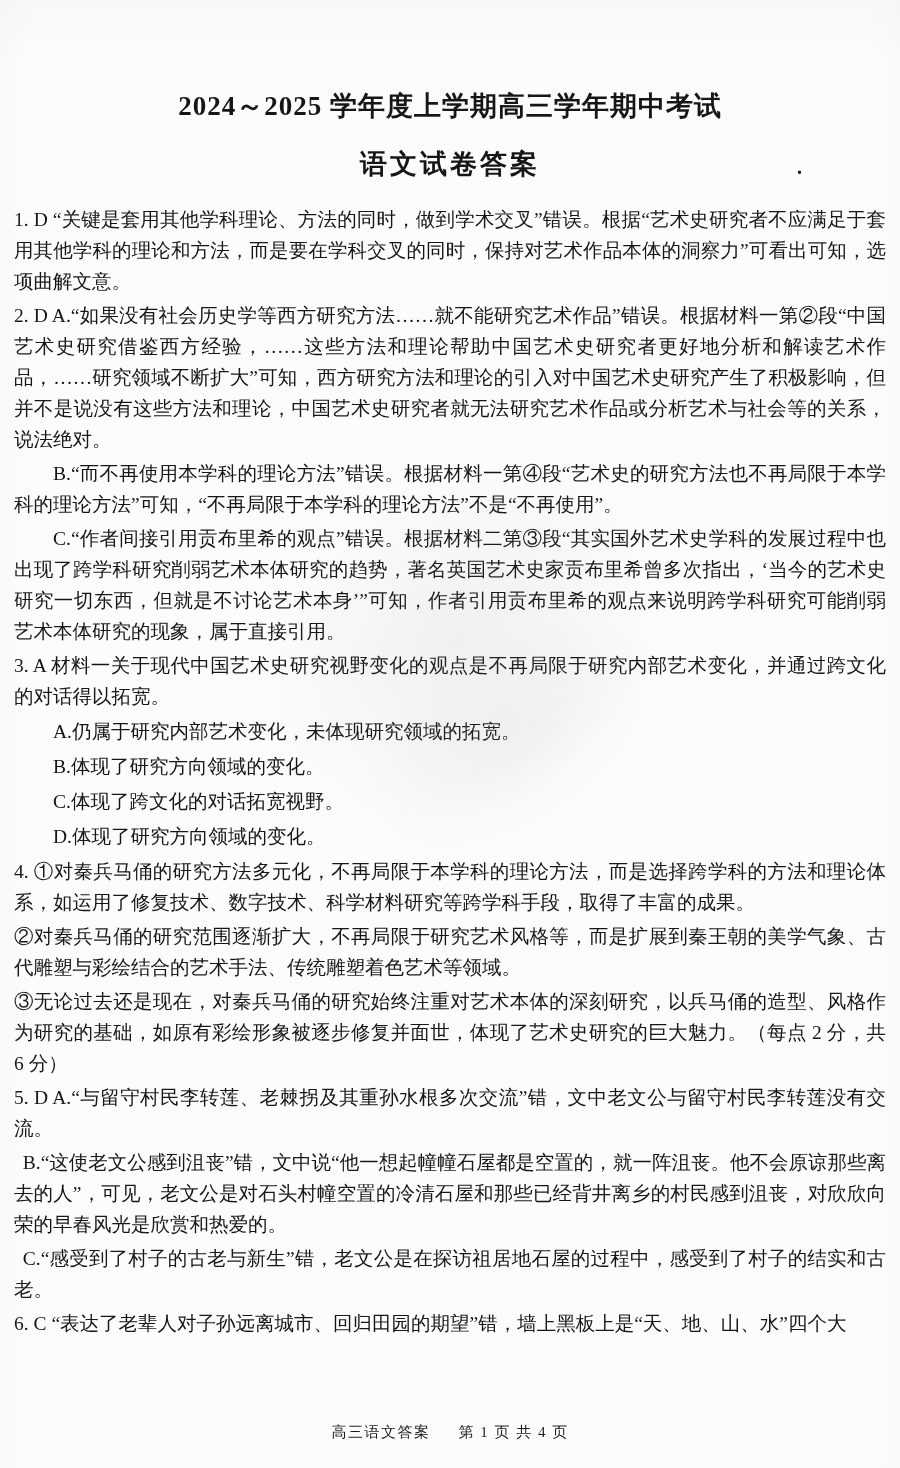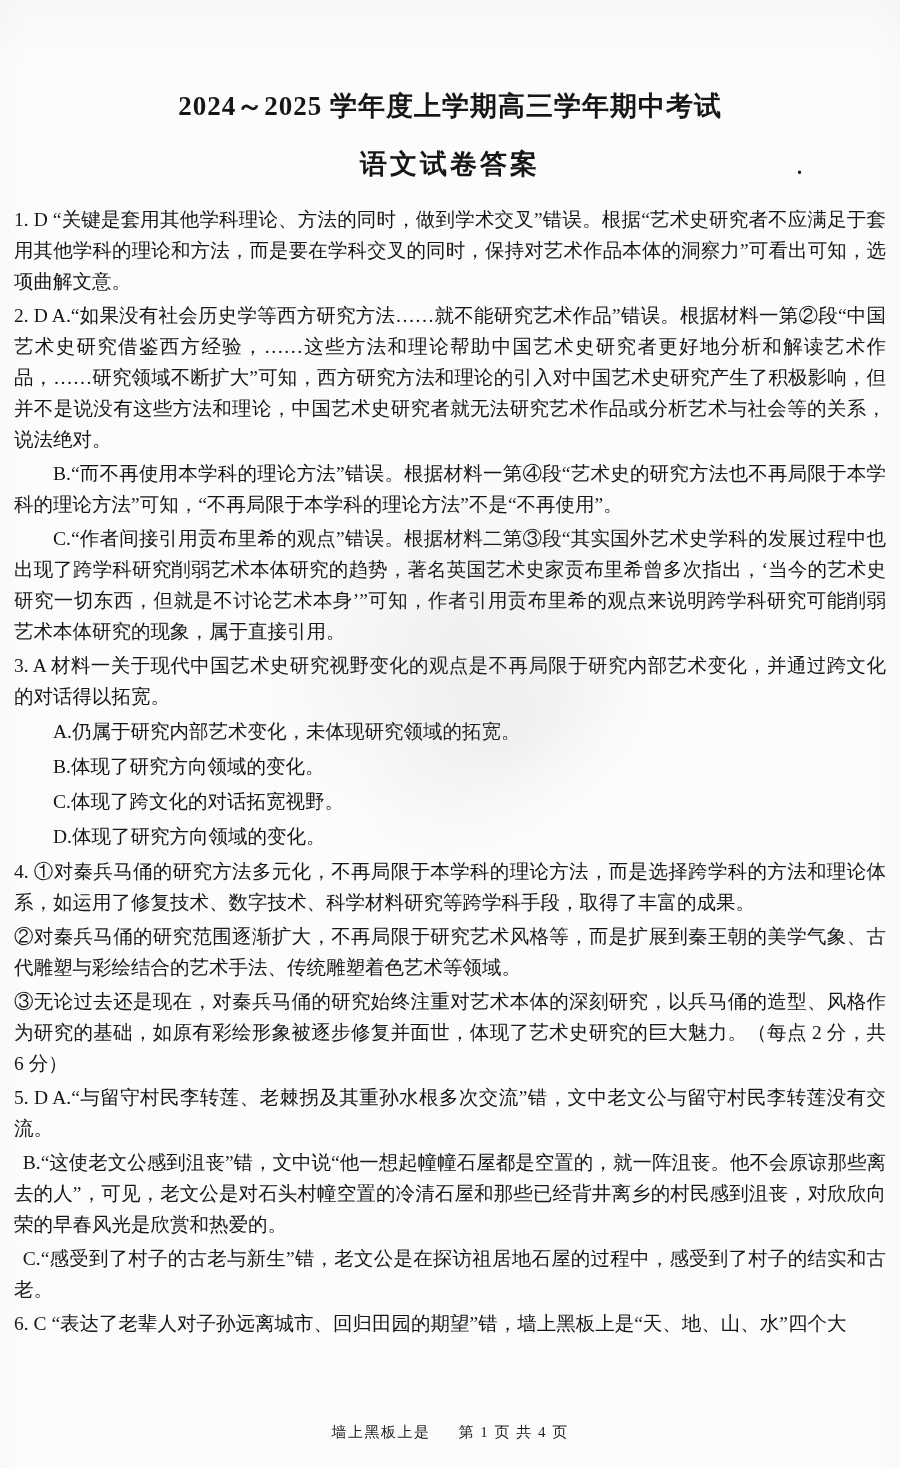--- a/index.html
+++ b/index.html
@@ -103,15 +103,15 @@
     <p class="para">4. ①对秦兵马俑的研究方法多元化，不再局限于本学科的理论方法，而是选择跨学科的方法和理论体系，如运用了修复技术、数字技术、科学材料研究等跨学科手段，取得了丰富的成果。</p>
     <p class="para">②对秦兵马俑的研究范围逐渐扩大，不再局限于研究艺术风格等，而是扩展到秦王朝的美学气象、古代雕塑与彩绘结合的艺术手法、传统雕塑着色艺术等领域。</p>
     <p class="para">③无论过去还是现在，对秦兵马俑的研究始终注重对艺术本体的深刻研究，以兵马俑的造型、风格作为研究的基础，如原有彩绘形象被逐步修复并面世，体现了艺术史研究的巨大魅力。（每点 2 分，共 6 分）</p>
     <p class="para">5. D  A.“与留守村民李转莲、老棘拐及其重孙水根多次交流”错，文中老文公与留守村民李转莲没有交流。</p>
     <p class="para indent-s">B.“这使老文公感到沮丧”错，文中说“他一想起幢幢石屋都是空置的，就一阵沮丧。他不会原谅那些离去的人”，可见，老文公是对石头村幢空置的冷清石屋和那些已经背井离乡的村民感到沮丧，对欣欣向荣的早春风光是欣赏和热爱的。</p>
     <p class="para indent-s">C.“感受到了村子的古老与新生”错，老文公是在探访祖居地石屋的过程中，感受到了村子的结实和古老。</p>
     <p class="para">6. C  “表达了老辈人对子孙远离城市、回归田园的期望”错，墙上黑板上是“天、地、山、水”四个大</p>
   </div>
 
   <div class="footer">
-    <span>墙上黑板上是</span><span class="footer-right">第 1 页 共 4 页</span>
+    <span>高三语文答案</span><span class="footer-right">第 1 页 共 4 页</span>
   </div>
 </div>
 
 </body></html>

